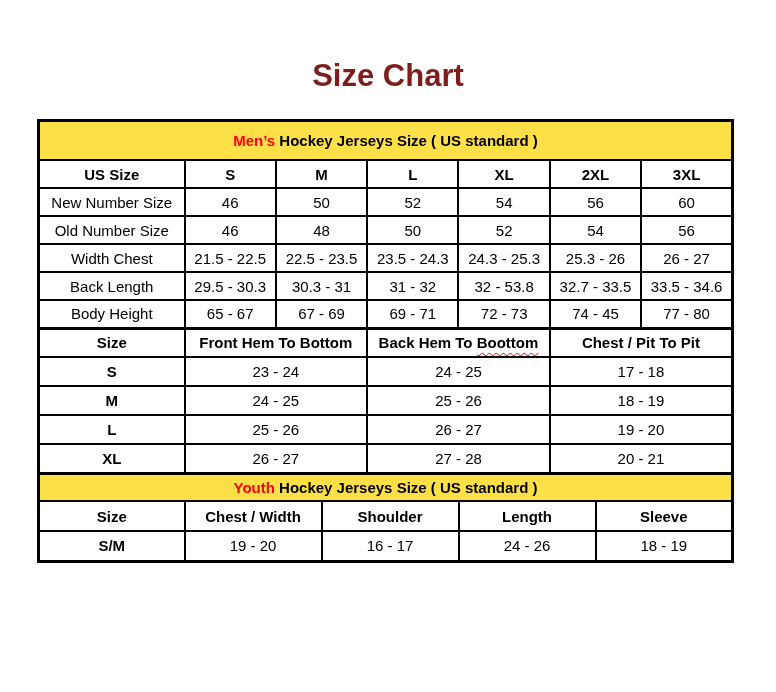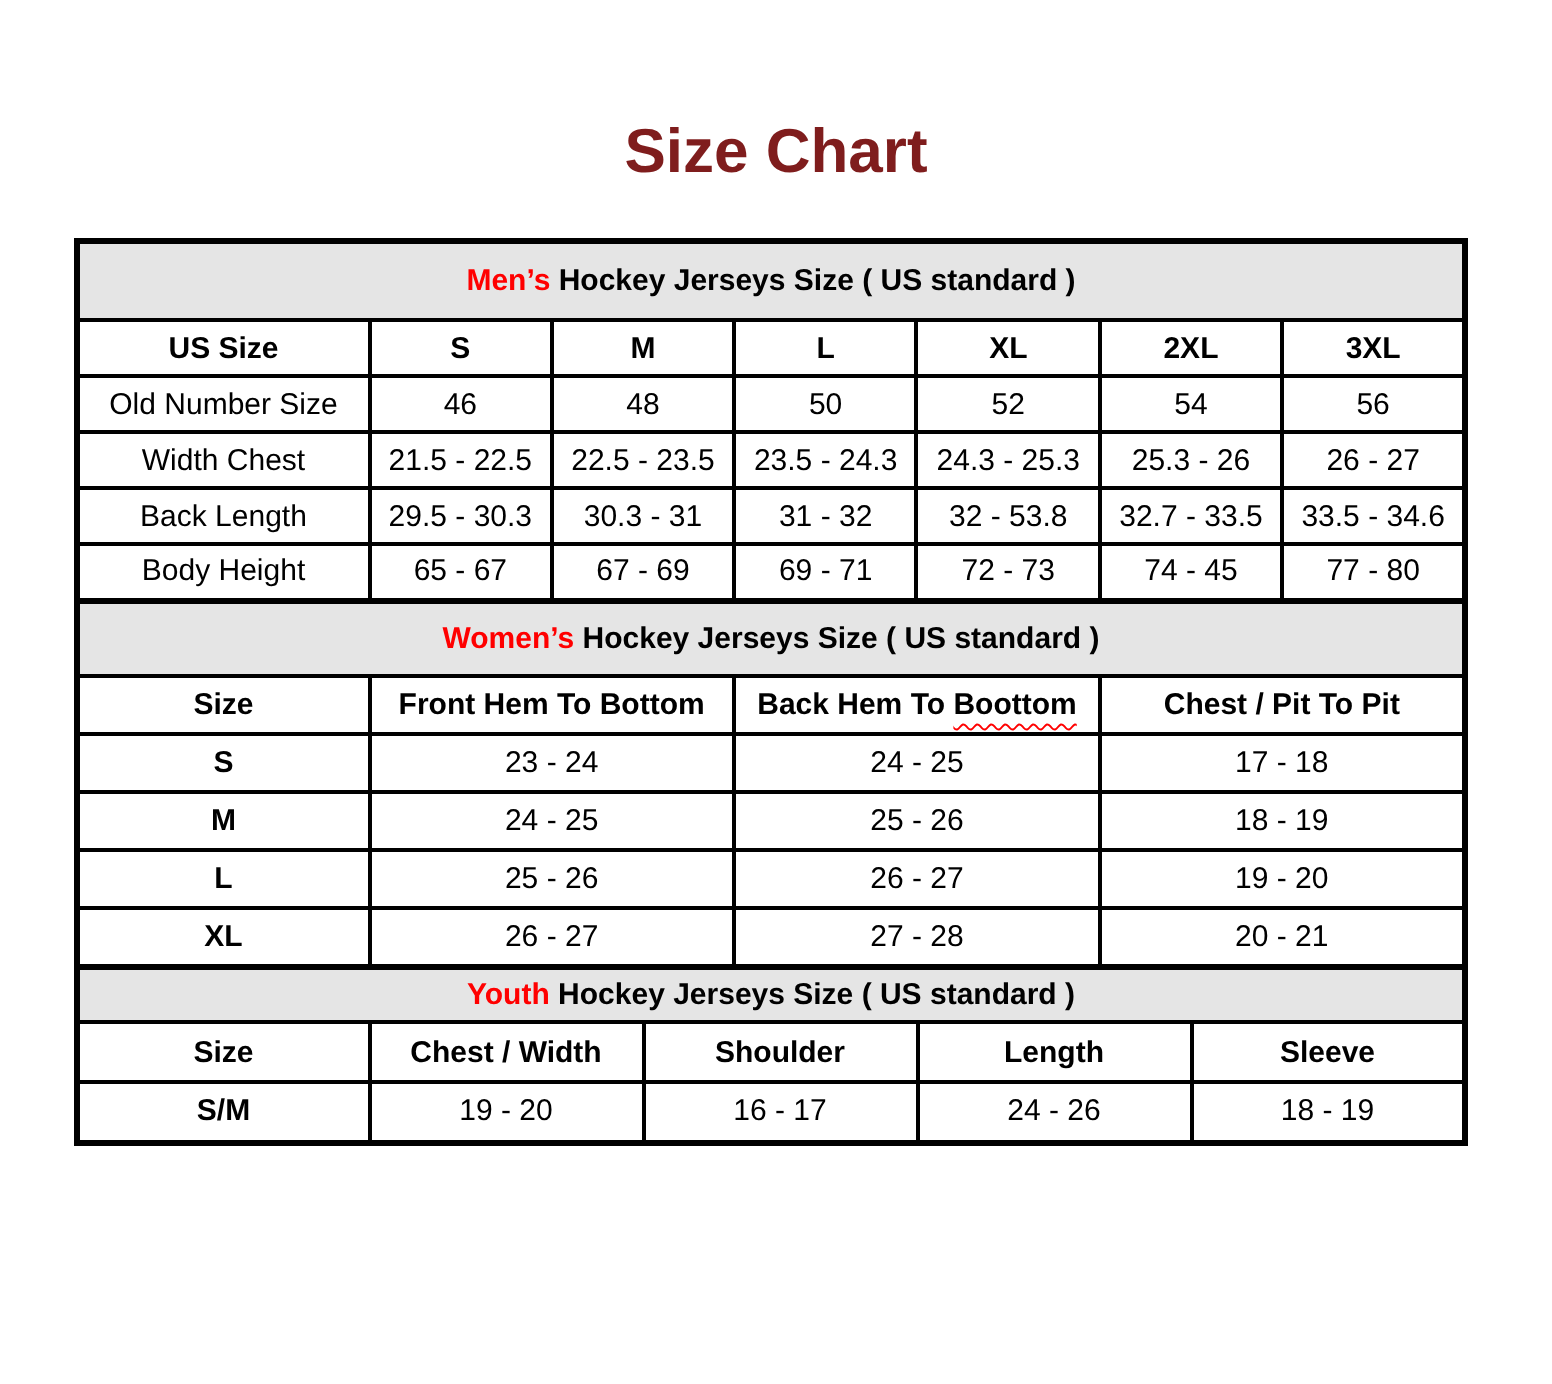--- a/index.html
+++ b/index.html
@@ -39,21 +39,21 @@
     border: 2px solid #000000;
     text-align: center;
     vertical-align: middle;
     font-size: 15px;
     padding: 0 2px;
     overflow: hidden;
     white-space: nowrap;
   }
   .size-table th { font-weight: bold; }
   .banner-cell {
-    background: #e5e5e5;
+    background: #fde047;
     font-weight: bold;
     font-size: 16px;
   }
   .banner-highlight { color: #FF0000; }
   .squiggle {
     text-decoration-line: underline;
     text-decoration-style: wavy;
     text-decoration-color: #FF0000;
     text-decoration-thickness: 1px;
     text-underline-offset: 4px;
@@ -96,20 +96,29 @@
             <tr>
               <th>US Size</th>
               <th>S</th>
               <th>M</th>
               <th>L</th>
               <th>XL</th>
               <th>2XL</th>
               <th>3XL</th>
             </tr>
             <tr>
+              <td class="row-label">New Number Size</td>
+              <td class="value">46</td>
+              <td class="value">50</td>
+              <td class="value">52</td>
+              <td class="value">54</td>
+              <td class="value">56</td>
+              <td class="value">60</td>
+            </tr>
+            <tr>
               <td class="row-label">Old Number Size</td>
               <td class="value">46</td>
               <td class="value">48</td>
               <td class="value">50</td>
               <td class="value">52</td>
               <td class="value">54</td>
               <td class="value">56</td>
             </tr>
             <tr>
               <td class="row-label">Width Chest</td>
@@ -143,23 +152,20 @@
       </div>
     <div class="table-host">
         <table class="size-table table-womens">
           <colgroup>
             <col>
             <col>
             <col>
             <col>
           </colgroup>
           <tbody>
-            <tr class="banner">
-              <td colspan="4" class="banner-cell"><span class="banner-highlight">Women’s</span><span> Hockey Jerseys Size ( US standard )</span></td>
-            </tr>
             <tr>
               <th>Size</th>
               <th>Front Hem To Bottom</th>
               <th><span>Back Hem To </span><span class="squiggle">Boottom</span></th>
               <th>Chest / Pit To Pit</th>
             </tr>
             <tr>
               <td class="row-label">S</td>
               <td class="value">23 - 24</td>
               <td class="value">24 - 25</td>

